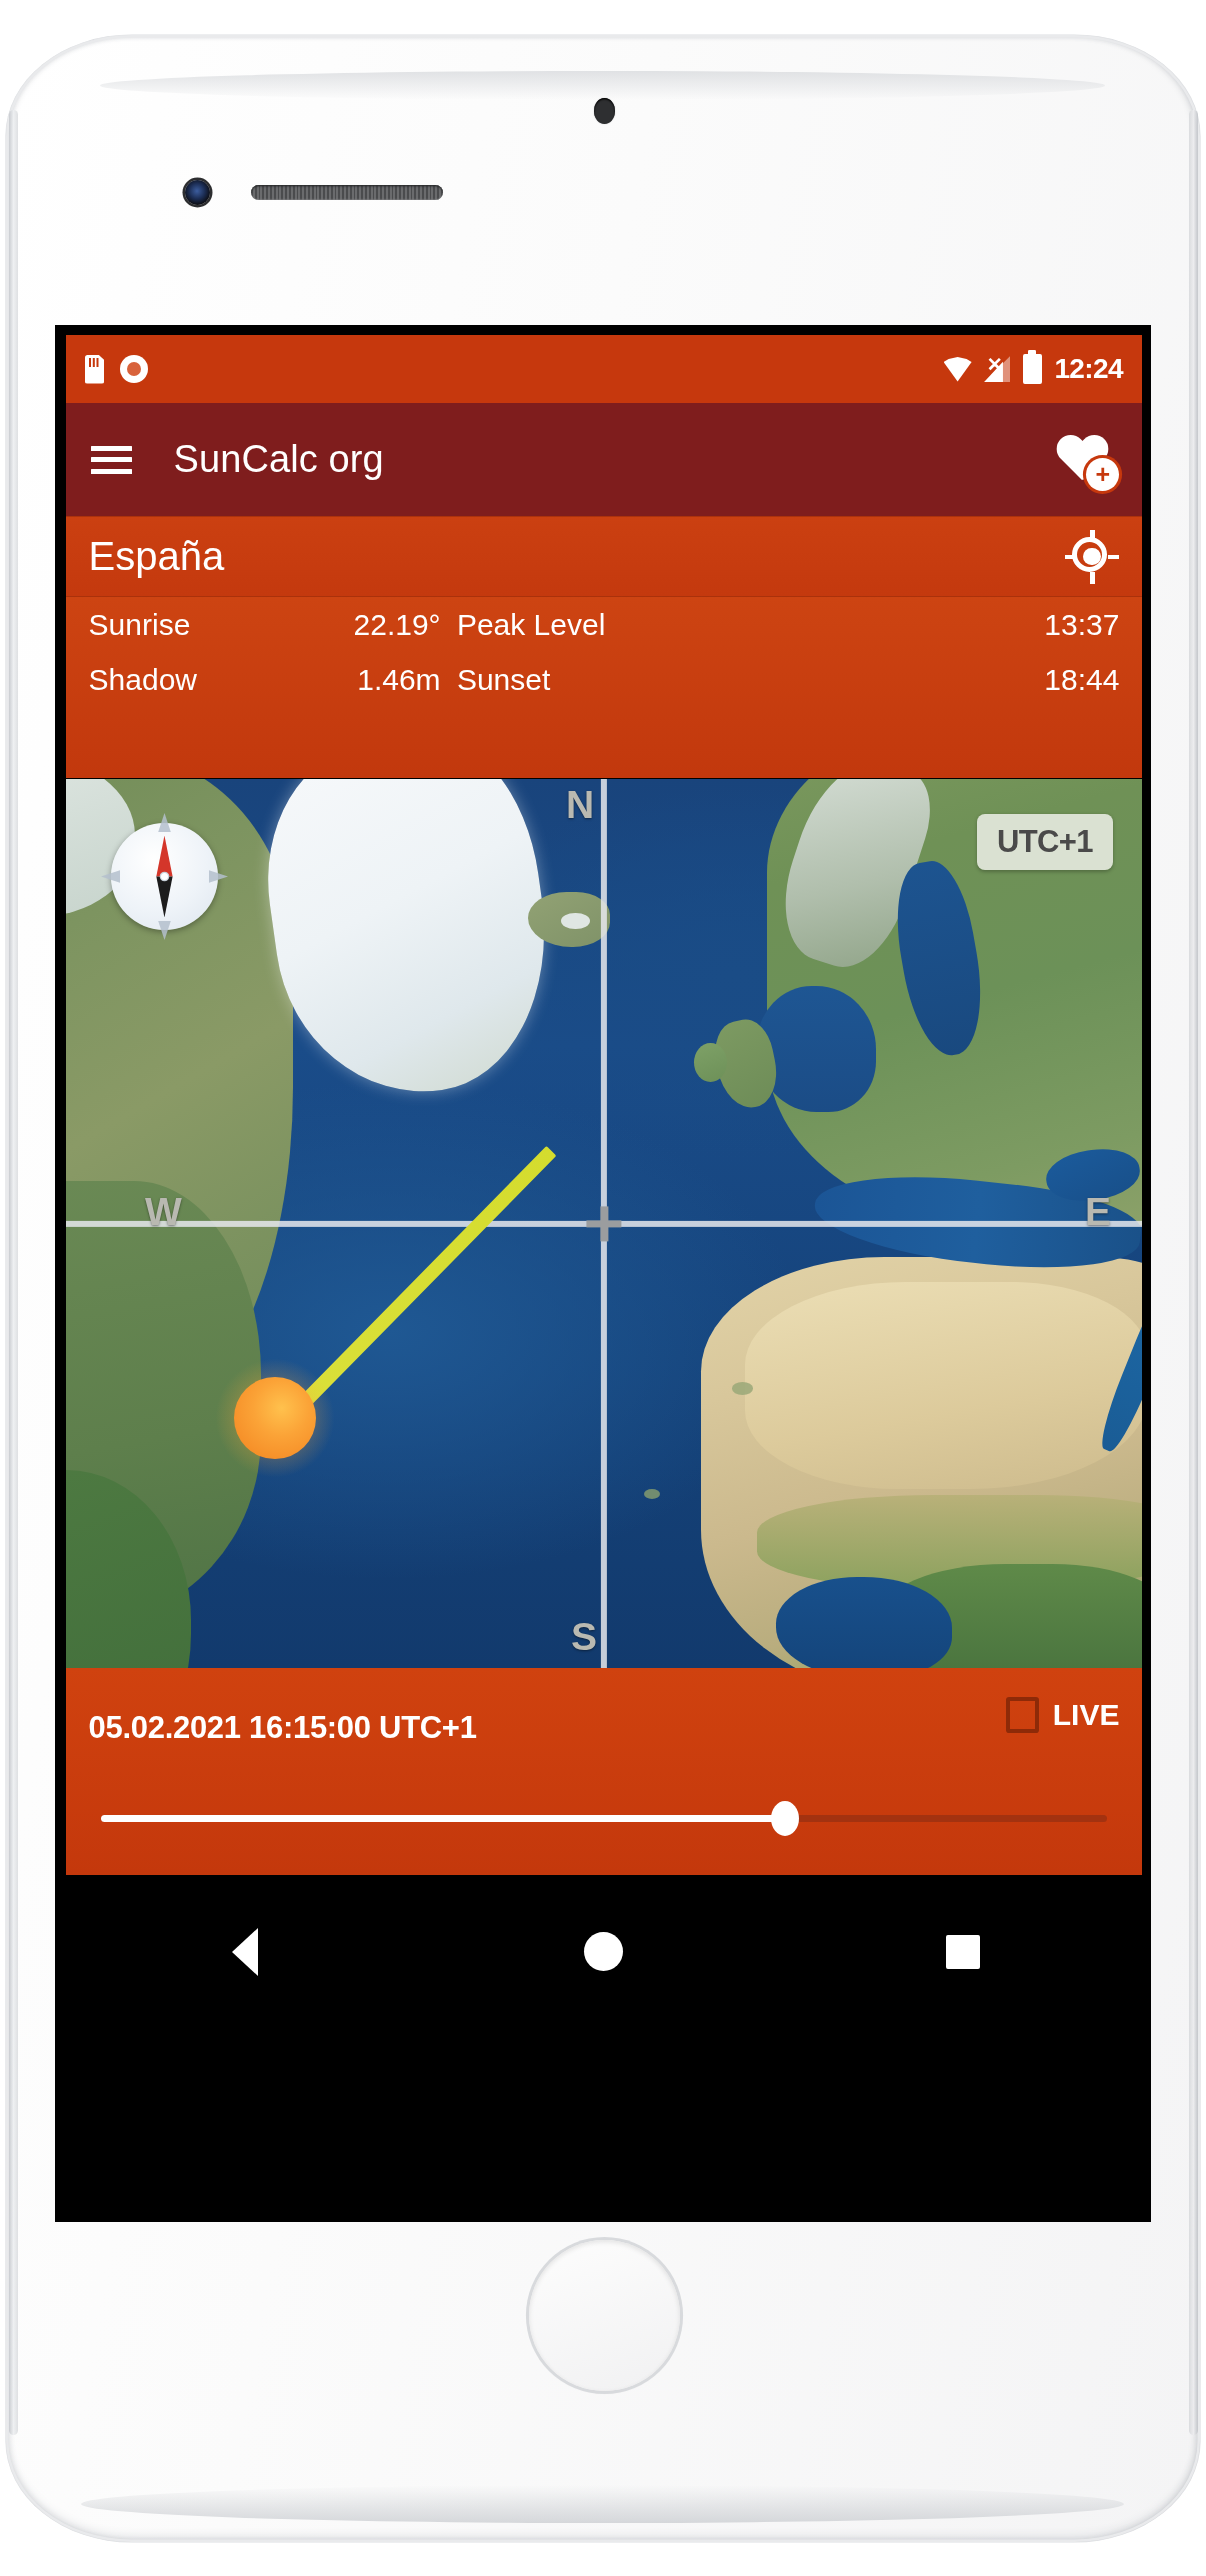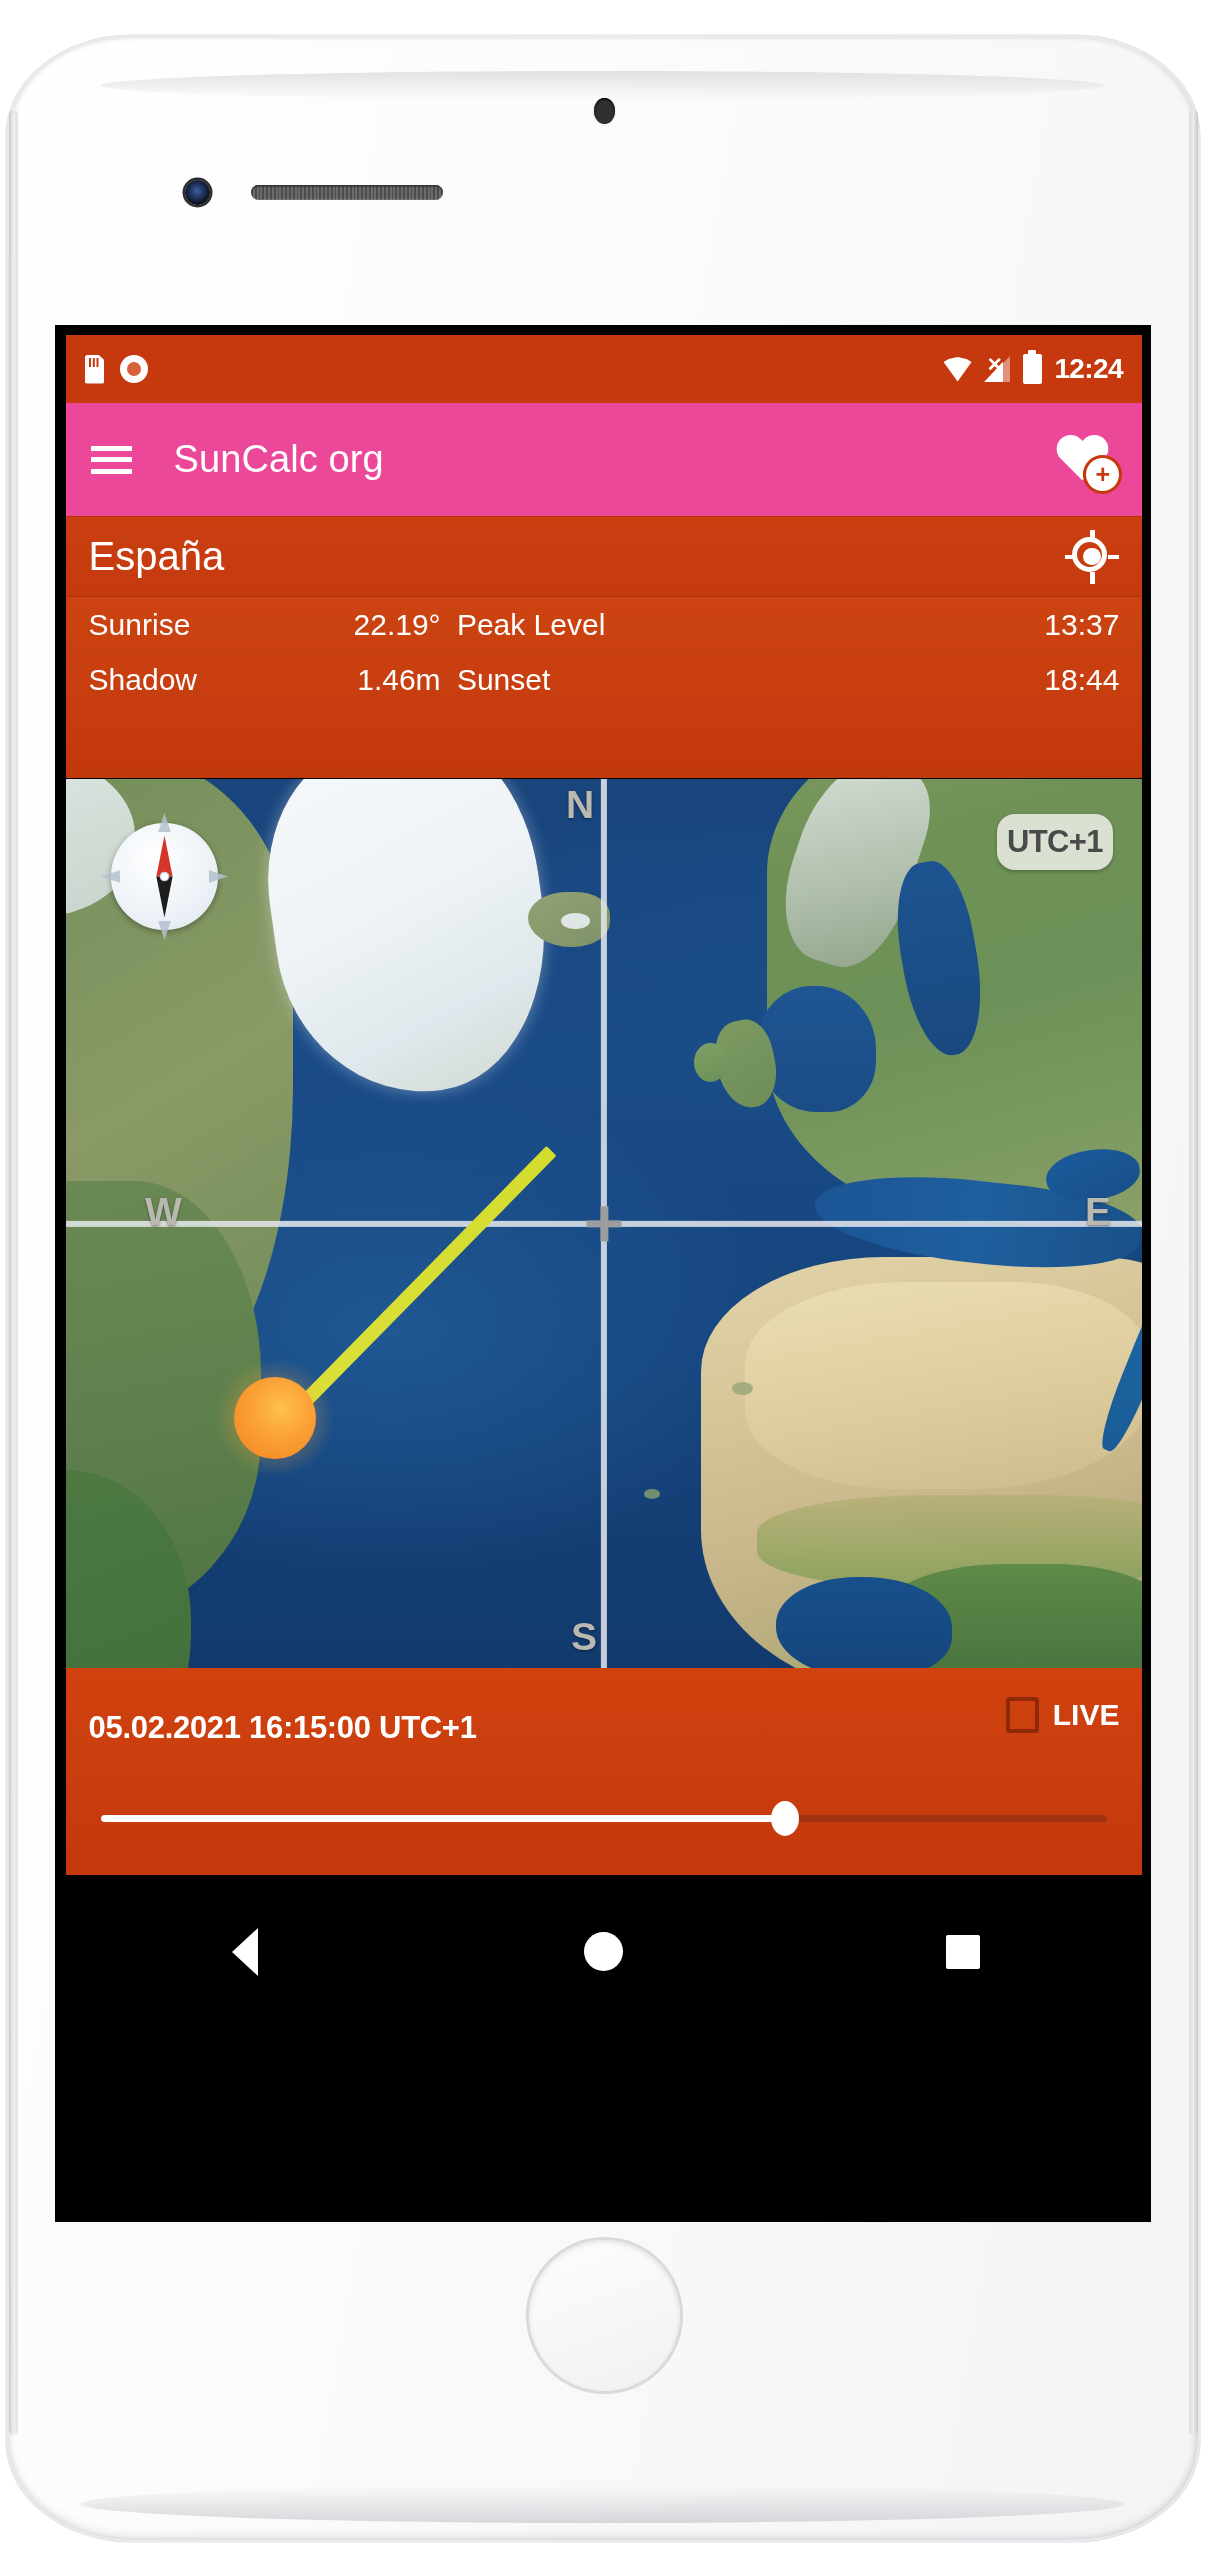--- a/index.html
+++ b/index.html
@@ -116,21 +116,21 @@
     clip-path:polygon(72% 22%,72% 100%,0 100%);}
   .sig-x{position:absolute;left:2.5px;top:-1.3px;color:#fff;font-size:19px;font-weight:bold;line-height:1;}
   .batt-icon{width:19px;height:30px;background:#fff;border-radius:1.9px;position:relative;}
   .batt-icon:before{content:"";position:absolute;left:5.7px;top:-4.4px;width:7.5px;height:4.4px;
     background:#fff;border-radius:1.3px 1.3px 0 0;}
   #status-time{color:#fff;font-size:28px;font-weight:bold;letter-spacing:-0.6px;}
 
   
   #app-bar{
     position:absolute;left:0;top:68px;width:100%;height:113px;
-    background:#ec4899;display:flex;align-items:center;padding:0 22.6px;box-sizing:border-box;
+    background:#7f1d1d;display:flex;align-items:center;padding:0 22.6px;box-sizing:border-box;
   }
   #menu-button{width:46px;height:38px;display:flex;flex-direction:column;justify-content:space-between;
     padding:5px 2.5px;box-sizing:border-box;cursor:pointer;}
   #menu-button span{display:block;height:5px;background:#fff;border-radius:0.6px;}
   #app-title{color:#fff;font-size:38px;margin-left:39px;letter-spacing:0.1px;}
   #favorite-button{margin-left:auto;position:relative;width:69px;height:63px;}
   .heart{position:absolute;left:5px;top:7.5px;width:54px;height:49px;}
   .heart:before,.heart:after{content:"";position:absolute;top:0;width:28px;height:44px;
     background:#fff;border-radius:28px 28px 0 0;}
   .heart:before{left:27px;transform:rotate(-45deg);transform-origin:0 100%;}
@@ -372,22 +372,22 @@
   .rose-tip.s{left:50%;bottom:-10px;width:12.6px;height:19px;margin-left:-6.3px;
     clip-path:polygon(50% 100%,100% 0,0 0);}
   .rose-tip.w{left:-10px;top:50%;width:19px;height:12.6px;margin-top:-6.3px;
     clip-path:polygon(0 50%,100% 0,100% 100%);}
   .rose-tip.e{right:-10px;top:50%;width:19px;height:12.6px;margin-top:-6.3px;
     clip-path:polygon(100% 50%,0 0,0 100%);}
 
   
   #utc-badge{
     position:absolute;right:29px;top:35px;
-    background:rgba(242,243,238,.82);border-radius:18px;
-    padding:10px 10px;color:#4a4a4a;font-size:31px;font-weight:bold;
+    background:rgba(242,243,238,.82);border-radius:8px;
+    padding:10px 20px;color:#4a4a4a;font-size:31px;font-weight:bold;
     letter-spacing:-0.6px;box-shadow:0 1.3px 3.8px rgba(0,0,0,.25);
   }
 
   
   #bottom-bar{
     position:absolute;left:0;top:1333px;width:100%;height:207px;
     background:linear-gradient(180deg,#d0420f 0%,#c4380c 100%);
   }
   #datetime-row{
     position:absolute;left:0;top:0;width:100%;height:94px;

